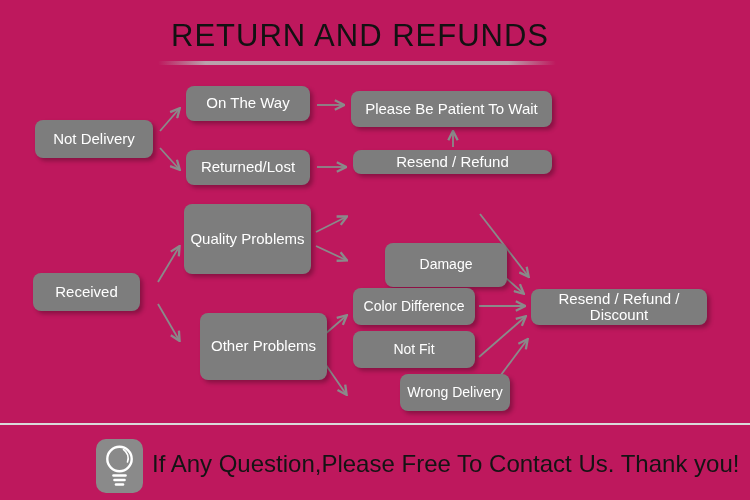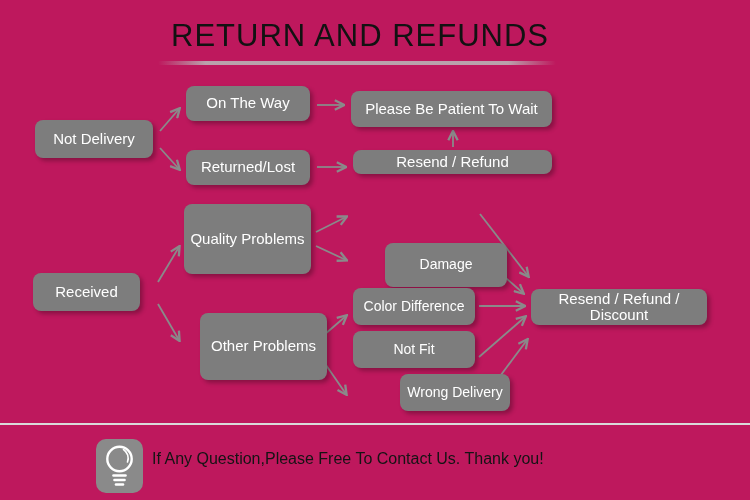--- a/index.html
+++ b/index.html
@@ -68,21 +68,21 @@
     background: #8a8a8a;
     border-radius: 10px;
     display: flex;
     align-items: center;
     justify-content: center;
   }
 
   .footer-text {
     position: absolute;
     left: 152px; top: 450px;
-    font-size: 16px;
+    font-size: 24px;
     color: #141414;
     white-space: nowrap;
   }
 </style>
 </head>
 <body>
 
 <div class="canvas">
 
   <div class="page-title">RETURN AND REFUNDS</div>

